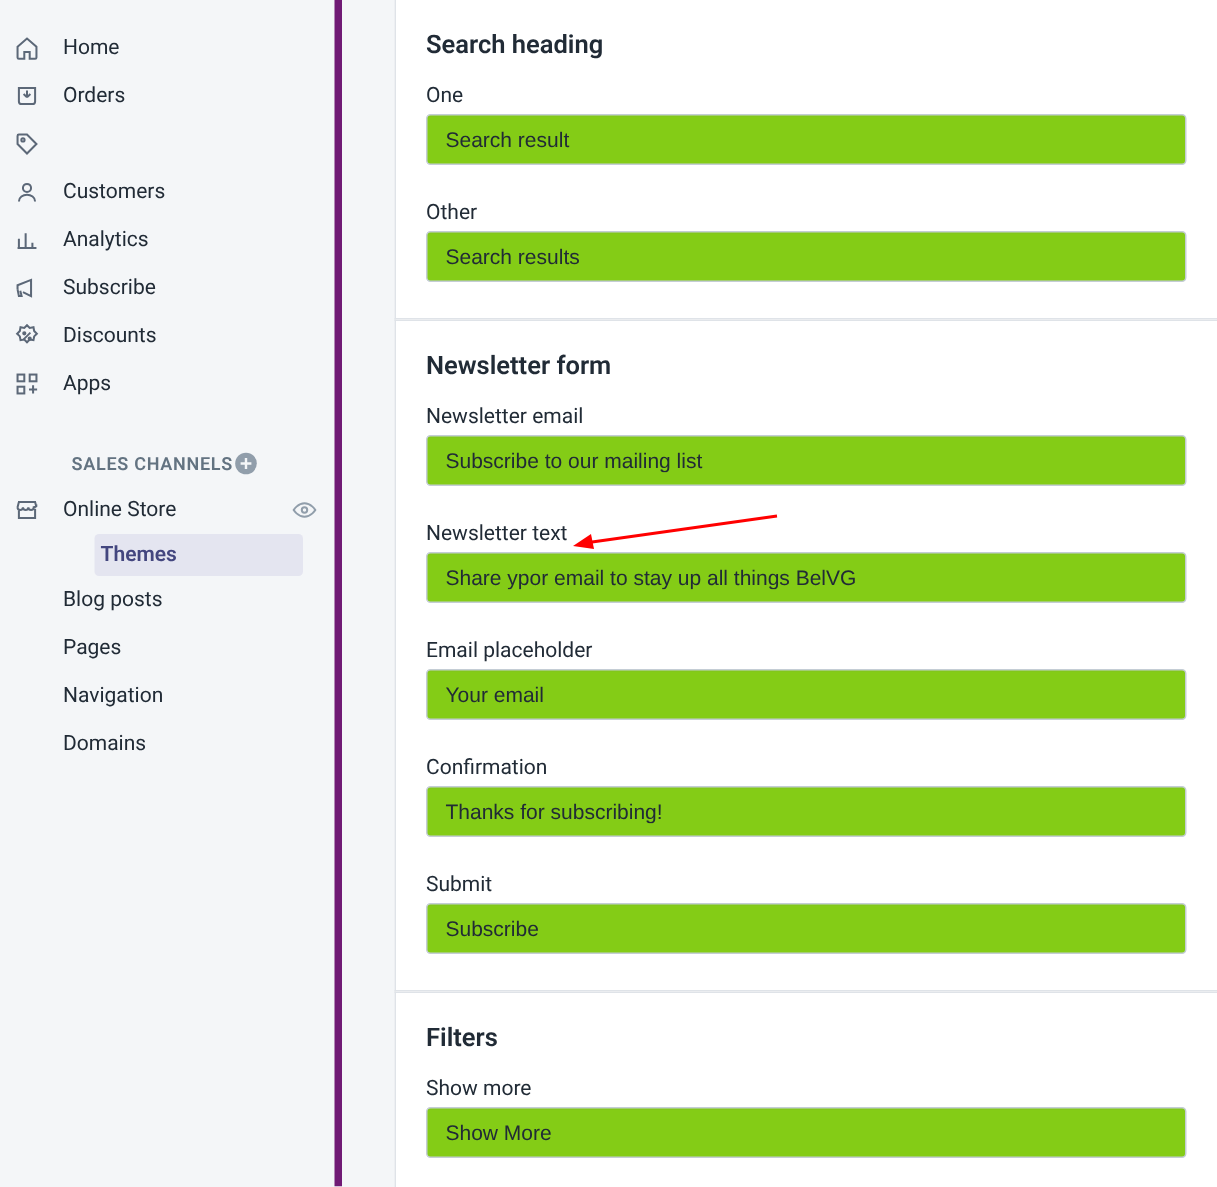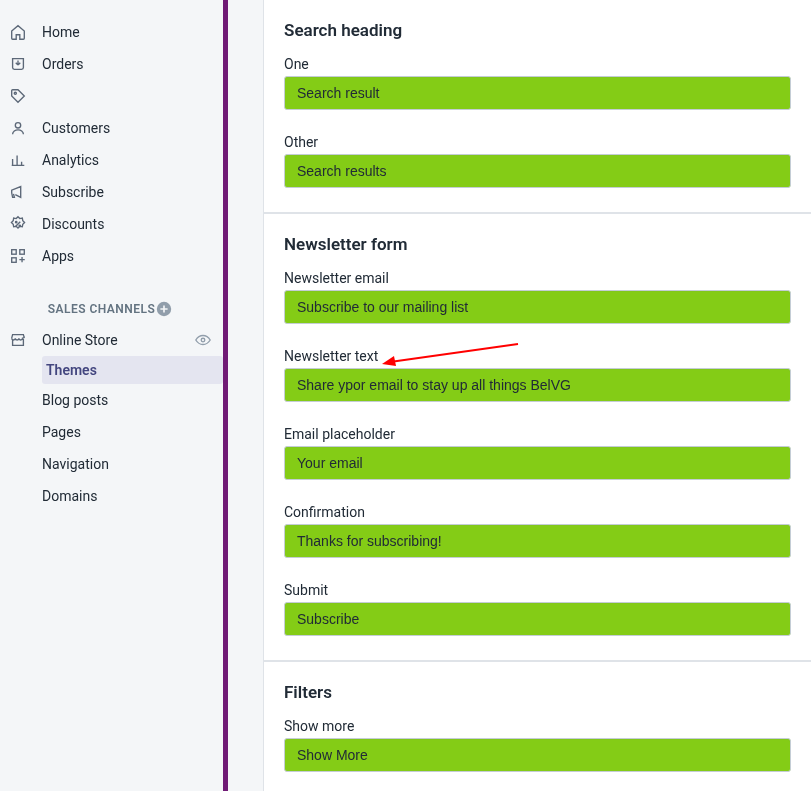--- a/index.html
+++ b/index.html
@@ -36,21 +36,21 @@
     font-size:12px; font-weight:600; letter-spacing:0.04em; color:#637381;
     margin-top:22px;
   }
   .channel-item { padding-left:8px; }
   .channel-item .trailing {
     width:20px;height:20px;display:flex;align-items:center;justify-content:center;color:#919eab;
   }
   .sub-items { padding-left:42px; }
   .sub-item { padding-left:0; }
   .sub-item.active {
-    background:#e4e5f0; border-radius:3px; margin:0 0; padding-left:4px; padding-right:4px;
+    background:#e4e5f0; border-radius:3px; margin:0 21px; padding-left:4px; padding-right:4px;
     height:28px;
   }
   .sub-item.active .label { color:#43467f; font-weight:600; }
   .main {
     flex:1; background:#f4f6f8;
     overflow-y:auto;
     padding-left:35px;
   }
   .card {
     background:#fff; border:1px solid #dfe3e8; border-top:none;

